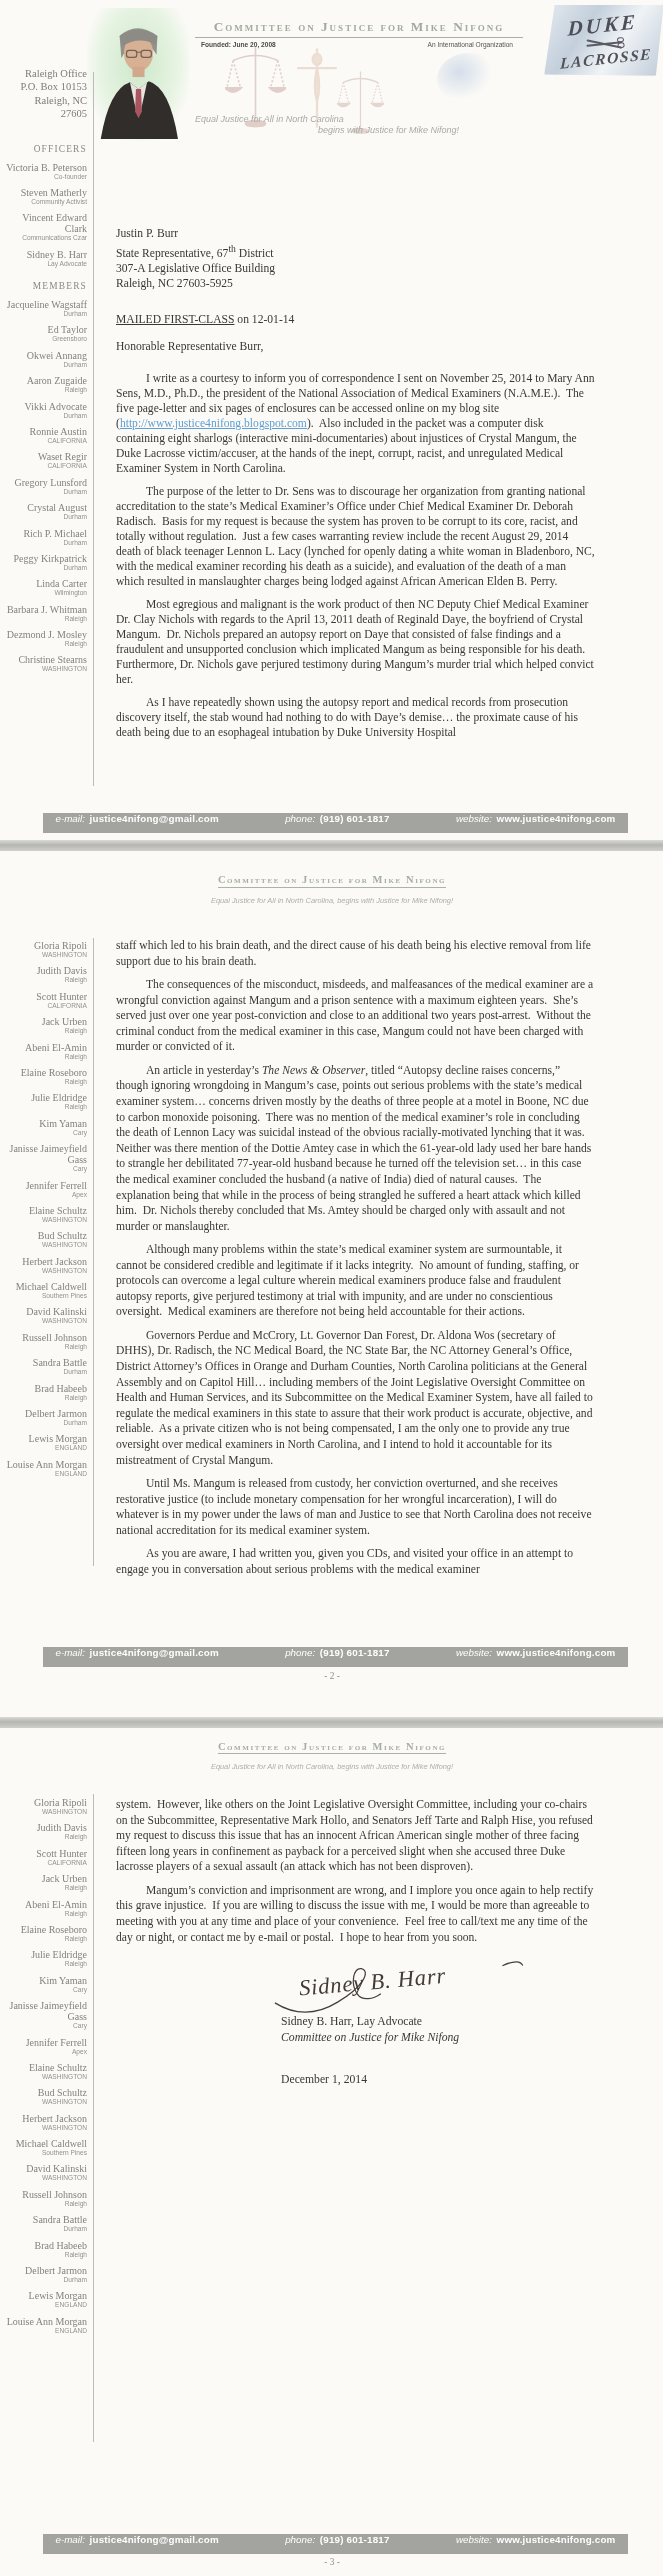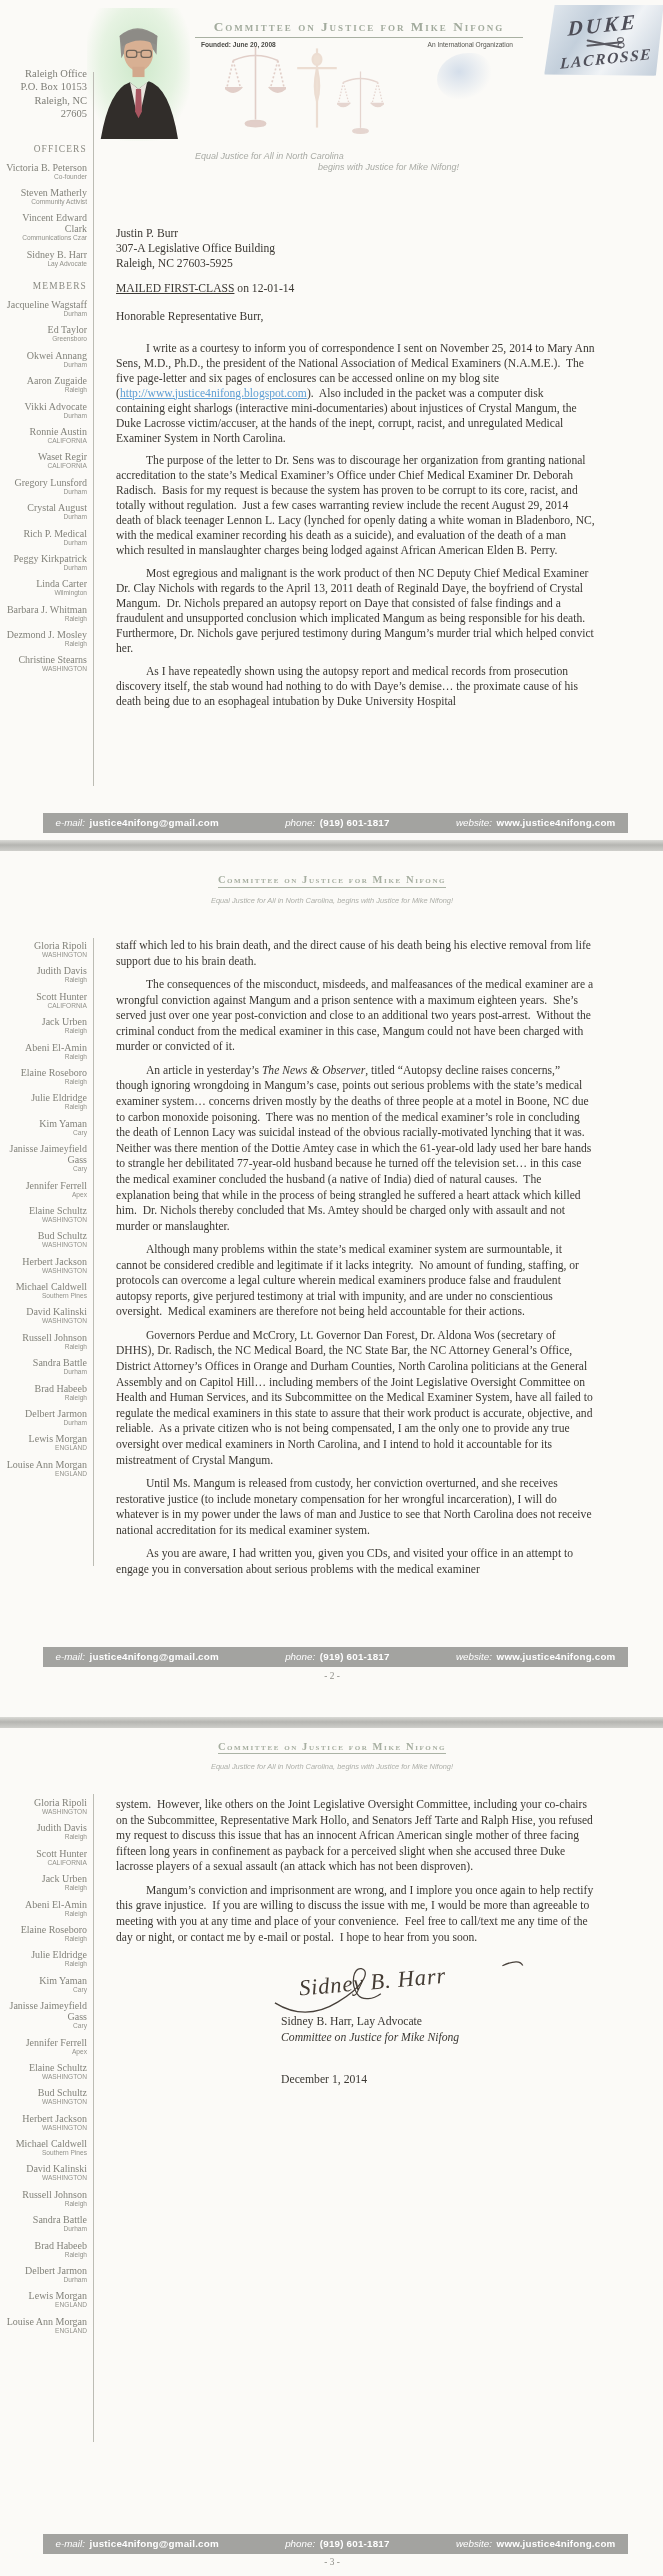--- a/index.html
+++ b/index.html
@@ -18,21 +18,21 @@
     padding-bottom:2.3px;
   }
   .title-small {
     position:absolute; left:62px; right:62px; text-align:center;
     font:bold 10.5px "Liberation Serif", serif; font-variant:small-caps;
     letter-spacing:1.6px; color:#a6aea0;
   }
   .title-small .tline { display:inline-block; border-bottom:0.8px solid #abb3a5; padding-bottom:1.6px; }
   .founded { position:absolute; left:201px; top:41px; font:bold 6.6px "Liberation Sans", sans-serif; color:#4a4a46; }
   .intl { position:absolute; left:195px; top:41px; width:318px; text-align:right; font:6.6px "Liberation Sans", sans-serif; color:#55554f; }
-  .tagline { font:italic 9px "Liberation Sans", sans-serif; color:#a9aba5; position:absolute;margin-top:37px; }
+  .tagline { font:italic 9px "Liberation Sans", sans-serif; color:#a9aba5; position:absolute; }
   .tagline-combined { position:absolute; left:62px; right:62px; text-align:center; font:italic 7.4px "Liberation Sans", sans-serif; color:#adafa9; }
 
   
   .portrait { position:absolute; left:87px; top:7.8px; width:103px; height:133px;
     background:radial-gradient(ellipse at 50% 42%, #cde8ca 0%, #e6f3e2 52%, rgba(251,250,247,0) 76%); }
   .portrait svg { width:100%; height:100%; }
 
   
   .scales { position:absolute; opacity:.45; }
   .scales svg { width:100%; height:100%; }
@@ -63,40 +63,40 @@
     margin:3.1px 0 7.8px; }
   .entry { margin-bottom:5.5px; }
   .entry-name { font:10px/1.1 "Liberation Serif", serif; color:#83837b; }
   .entry-loc { font:6.6px/1.35 "Liberation Sans", sans-serif; color:#92928b; }
 
   
   .body-col { position:absolute; left:116px; width:479px; font:11.6px/15px "Liberation Serif", serif; color:#3b3833; overflow:hidden; }
   .body-col.lh20 { line-height:15.6px; }
   p.para { margin:0 0 7.8px; white-space:pre-wrap; }
   .ind { text-indent:30px; }
-  .recipient { margin-bottom:10px; }
+  .recipient { margin-bottom:21px; }
   .mailed { margin-bottom:12.5px; }
   .uline { text-decoration:underline; }
   .re-line { margin-bottom:12.5px; }
   .salutation { margin-bottom:17px; }
   .blue-link { color:#5f9fd4; text-decoration:underline; }
   .news-italic { font-style:italic; }
 
   
   .closing { margin-top:3.1px; padding-left:165px; }
   .sig-wrap { position:relative; width:258px; height:61px; transform:rotate(-5deg); margin-left:-12.5px; }
   .sig-flourish { position:absolute; left:0; top:0; width:258px; height:61px; }
   .sig-text { position:absolute; left:30px; top:14px; font:italic 22.6px "Liberation Serif", serif; color:#443c34; letter-spacing:0.8px; white-space:nowrap; }
   .sig-name { font:11.7px/1.4 "Liberation Serif", serif; color:#3b3833; }
   .sig-org { font:italic 11.7px/1.4 "Liberation Serif", serif; color:#3b3833; }
   .sig-date { font:11.7px "Liberation Serif", serif; color:#3b3833; margin-top:26.5px; }
 
   
   .footer-bar { position:absolute; left:43px; width:585px; height:19.5px; background:#a3a3a0;
-    display:flex; align-items:center; justify-content:space-between; padding:0 12.5px; box-sizing:border-box;
+    display:flex; align-items:flex-start; justify-content:space-between; padding:0 12.5px; box-sizing:border-box;
     font:9.8px "Liberation Sans", sans-serif; color:#ffffff;gap:10px; }
   .f-label { font-style:italic; font-weight:normal; margin-right:4.7px; }
   .f-val { font-weight:bold; letter-spacing:0.2px; }
   .pagenum { position:absolute; left:0; right:0; text-align:center; font:9.4px "Liberation Serif", serif; color:#8f8f89; }
 </style>
 </head>
 <body>
 
 <div class="sheet">
 
@@ -248,21 +248,21 @@
             <div class="entry-name">Gregory Lunsford</div>
             <div class="entry-loc">Durham</div>
           </div>
 
           <div class="entry">
             <div class="entry-name">Crystal August</div>
             <div class="entry-loc">Durham</div>
           </div>
 
           <div class="entry">
-            <div class="entry-name">Rich P. Medical</div>
+            <div class="entry-name">Rich P. Michael</div>
             <div class="entry-loc">Durham</div>
           </div>
 
           <div class="entry">
             <div class="entry-name">Peggy Kirkpatrick</div>
             <div class="entry-loc">Durham</div>
           </div>
 
           <div class="entry">
             <div class="entry-name">Linda Carter</div>
@@ -282,20 +282,21 @@
           <div class="entry">
             <div class="entry-name">Christine Stearns</div>
             <div class="entry-loc">WASHINGTON</div>
           </div>
         </div>
     </div>
 
     <div class="body-col" style="top:226px; bottom:30px;">
       <div class="recipient">
         <div>Justin P. Burr</div>
+        <div><span>State Representative, 67</span><sup>th</sup><span> District</span></div>
         <div>307-A Legislative Office Building</div>
         <div>Raleigh, NC  27603-5925</div>
       </div>
       <div class="mailed"><span class="uline">MAILED FIRST-CLASS</span><span> on 12-01-14</span></div>
       <div class="salutation">Honorable Representative Burr,</div>
       <p class="para ind"><span>I write as a courtesy to inform you of correspondence I sent on November 25, 2014 to Mary Ann Sens, M.D., Ph.D., the president of the National Association of Medical Examiners (N.A.M.E.).  The five page-letter and six pages of enclosures can be accessed online on my blog site (</span><span class="blue-link">http://www.justice4nifong.blogspot.com</span><span>).  Also included in the packet was a computer disk containing eight sharlogs (interactive mini-documentaries) about injustices of Crystal Mangum, the Duke Lacrosse victim/accuser, at the hands of the inept, corrupt, racist, and unregulated Medical Examiner System in North Carolina.</span></p>
       <p class="para ind">The purpose of the letter to Dr. Sens was to discourage her organization from granting national accreditation to the state’s Medical Examiner’s Office under Chief Medical Examiner Dr. Deborah Radisch.  Basis for my request is because the system has proven to be corrupt to its core, racist, and totally without regulation.  Just a few cases warranting review include the recent August 29, 2014 death of black teenager Lennon L. Lacy (lynched for openly dating a white woman in Bladenboro, NC, with the medical examiner recording his death as a suicide), and evaluation of the death of a man which resulted in manslaughter charges being lodged against African American Elden B. Perry.</p>
       <p class="para ind">Most egregious and malignant is the work product of then NC Deputy Chief Medical Examiner Dr. Clay Nichols with regards to the April 13, 2011 death of Reginald Daye, the boyfriend of Crystal Mangum.  Dr. Nichols prepared an autopsy report on Daye that consisted of false findings and a fraudulent and unsupported conclusion which implicated Mangum as being responsible for his death.  Furthermore, Dr. Nichols gave perjured testimony during Mangum’s murder trial which helped convict her.</p>
       <p class="para ind">As I have repeatedly shown using the autopsy report and medical records from prosecution discovery itself, the stab wound had nothing to do with Daye’s demise… the proximate cause of his death being due to an esophageal intubation by Duke University Hospital</p>
     </div>

